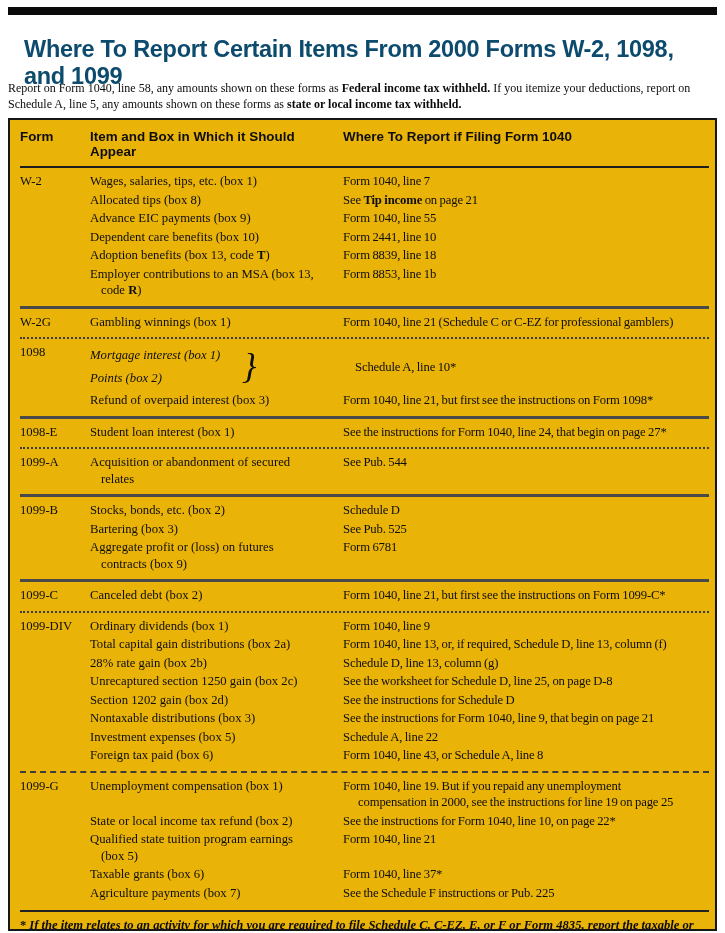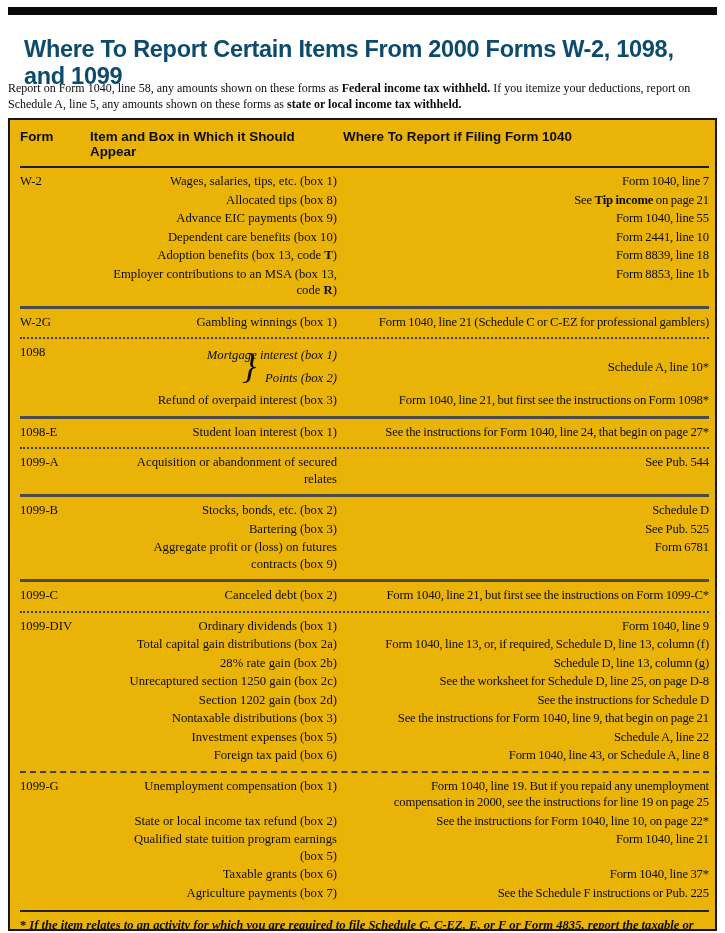--- a/index.html
+++ b/index.html
@@ -29,33 +29,33 @@
     display:grid; grid-template-columns:70px 253px 1fr;
     padding:9px 0 7px 0; border-bottom:2px solid #1d1d1d;
     font-family:"Liberation Sans", sans-serif; font-weight:bold; font-size:13.4px;
   }
   .section { display:flex; padding:4px 0 6px 0; }
   .sep-solid  { border-top:3px solid #4a4a4a; }
   .sep-dotted { border-top:2px dotted #3d3d3d; }
   .sep-dashed { border-top:2px dashed #3d3d3d; }
   .form-col { width:70px; flex:none; font-size:12.7px; padding-top:2px; }
   .rows-col { flex:1; min-width:0; }
-  .row { display:grid; grid-template-columns:253px 1fr;text-align:right; }
+  .row { display:grid; grid-template-columns:253px 1fr; }
   .cell { font-size:12.7px; line-height:16.5px; padding:1px 0; }
   .cell .b { font-weight:bold; }
   .item-cell   { padding-left:11px; text-indent:-11px; padding-right:6px; box-sizing:border-box; }
   .report-cell { padding-left:15px; text-indent:-15px; letter-spacing:-0.15px; word-spacing:-0.5px; }
   .braced-row { position:relative; }
   .braced-items { position:relative;font-style:italic; }
   .braced-item { line-height:23px; }
   .brace {
     position:absolute; left:152px; top:1px;
     font-size:36px; line-height:44px; font-weight:normal; text-indent:0;
   }
-  .braced-report { align-self:center; }
+  .braced-report { align-self:center;margin-left:12px; }
   .footnote {
     border-top:2.5px solid #222; margin-top:2px;
     padding:6px 2px 5px 13px; text-indent:-13px;
     font-size:12.6px; line-height:15.5px; font-style:italic; font-weight:bold; color:#0c0c0c;
   }
   .fn-star { padding-right:3px; font-style:normal; }
 </style>
 </head>
 <body>
 

